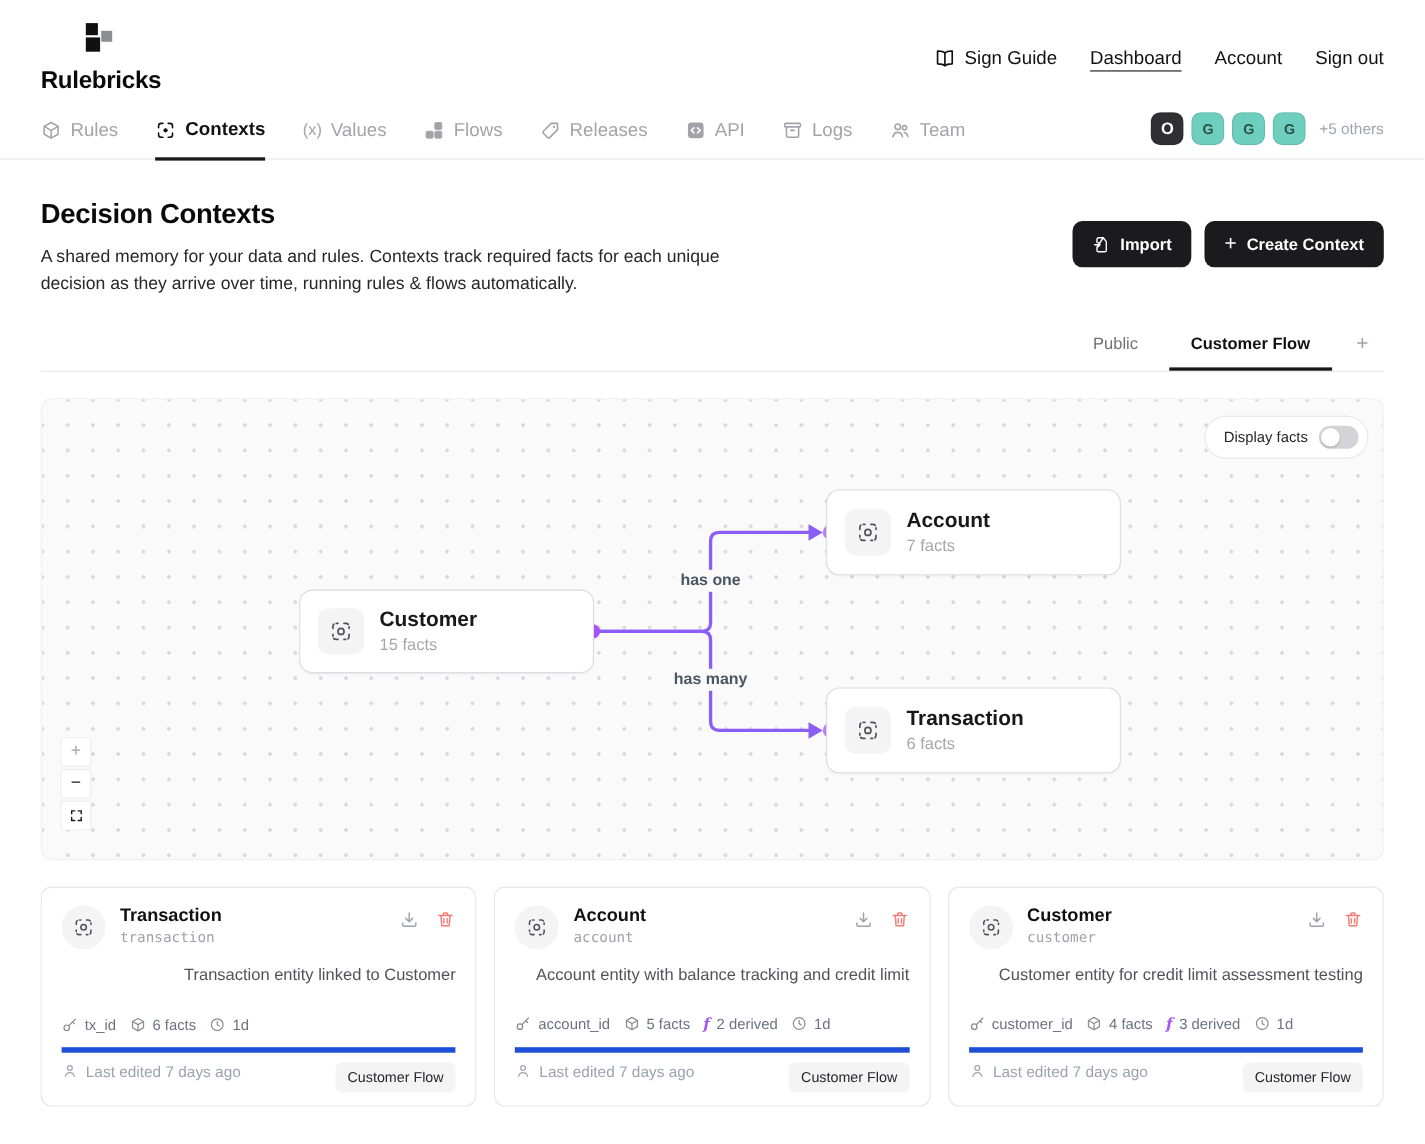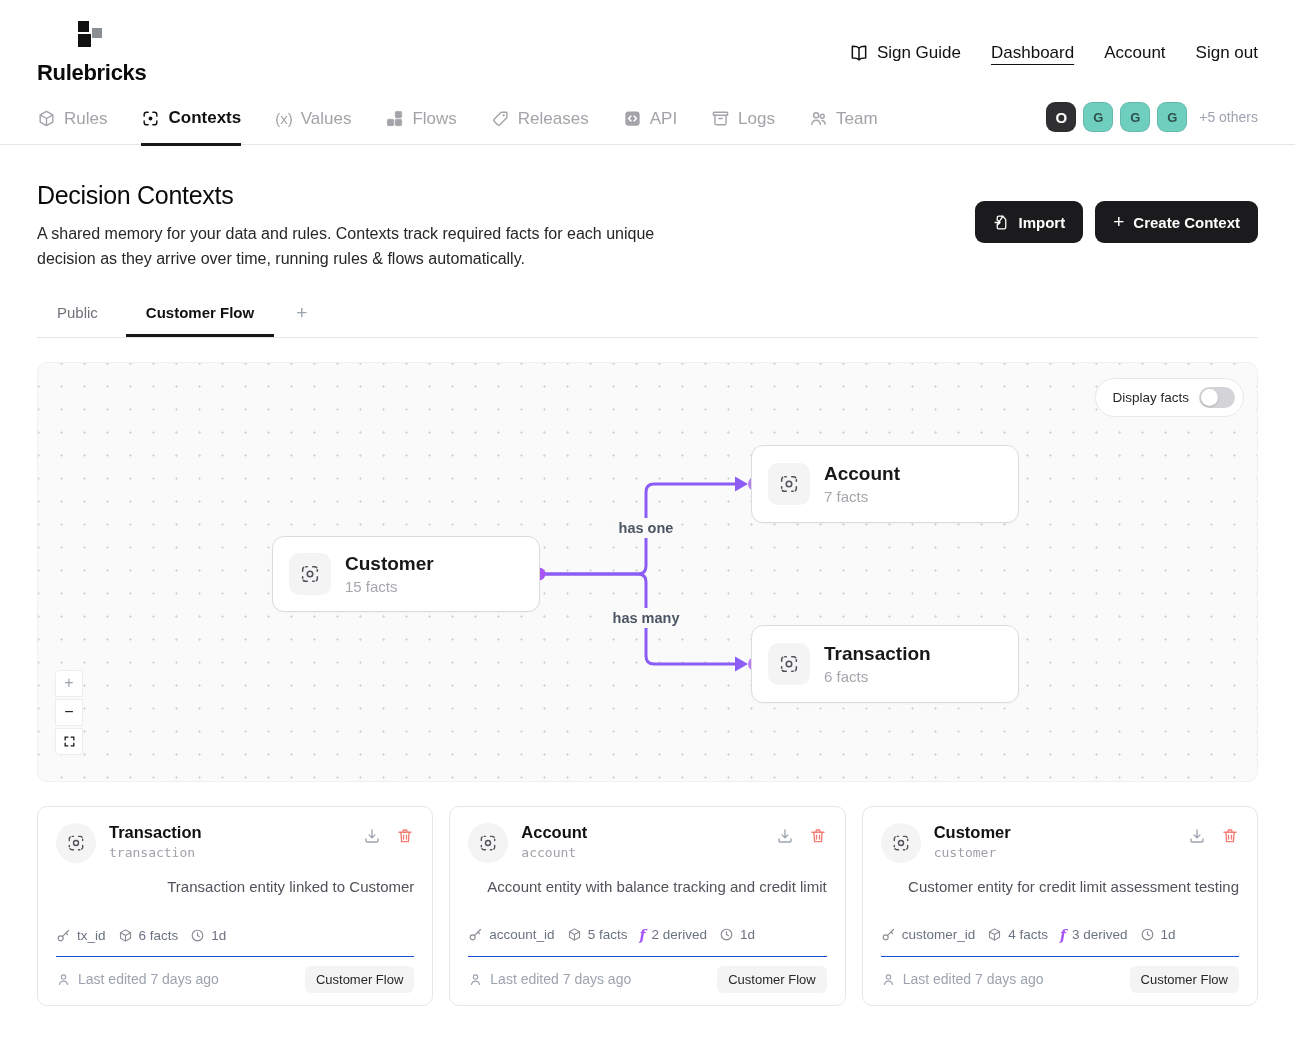--- a/index.html
+++ b/index.html
@@ -31,39 +31,39 @@
   .nav-tab .paren { font-size:15px; }
   .nav-right { display:flex; align-items:center; padding-bottom:12px; }
   .avatar { width:30px; height:30px; border-radius:9px; display:flex; align-items:center; justify-content:center;
     font-size:13px; font-weight:700; margin-left:7px; border:1px solid rgba(0,0,0,0.10); cursor:pointer; }
   .avatar.dark { background:#303032; color:#fff; font-size:15px; }
   .avatar.teal { background:#6fcfbf; color:#2f4f4a; }
   .avatar-more { margin-left:12px; font-size:14px; color:#9ca3af; }
 
   
   .page-head { display:flex; justify-content:space-between; align-items:flex-start; padding:36px 37px 0; }
-  .page-title { font-size:25px; font-weight:400; color:#0a0a0a; letter-spacing:-0.3px; }
+  .page-title { font-size:25px; font-weight:700; color:#0a0a0a; letter-spacing:-0.3px; }
   .page-desc { margin-top:12px; font-size:16px; line-height:1.55; color:#27272a; max-width:625px; }
   .head-controls { display:flex; gap:12px; margin-top:20px; }
   .search-box { display:flex; align-items:center; gap:10px; width:256px; height:42px; border:1px solid #e4e4e7;
     border-radius:10px; padding:0 10px 0 14px; background:#fff; }
   .search-box svg { width:17px; height:17px; stroke:#9ca3af; flex:none; }
   .search-box input { border:none; outline:none; flex:1; font-size:15px; color:#18181b; min-width:0;
     font-family:"Liberation Sans", sans-serif; }
   .search-box input::placeholder { color:#a1a1aa; }
   .kbd-slash { width:24px; height:24px; border:1px solid #e4e4e7; border-radius:50%; color:#c3c3c9;
     font-size:12px; display:flex; align-items:center; justify-content:center; flex:none; }
   .btn-dark { display:flex; align-items:center; gap:9px; height:42px; padding:0 18px; background:#1b1b1d;
     color:#fff; border:none; border-radius:9px; font-size:15px; font-weight:700; cursor:pointer;
     font-family:"Liberation Sans", sans-serif; }
   .btn-dark svg { width:17px; height:17px; stroke:#fff; }
   .btn-dark .plus { font-size:19px; font-weight:400; }
 
   
-  .domain-row { display:flex; justify-content:flex-start; align-items:flex-end; margin:30px 37px 0; border-bottom:1px solid #e6e6e9; }
+  .domain-row { display:flex; justify-content:flex-end; align-items:flex-end; margin:30px 37px 0; border-bottom:1px solid #e6e6e9; }
   .domain-tabs { display:flex; align-items:center; gap:8px; }
   .domain-tab { font-size:15px; color:#71717a; padding:0 20px 13px; cursor:pointer; }
   .domain-tab.active { color:#111; font-weight:700; border-bottom:3px solid #18181b; margin-bottom:-2px; }
   .domain-add { font-size:19px; color:#9ca3af; padding:0 14px 13px; cursor:pointer; }
   .domain-search { display:flex; align-items:center; gap:8px; color:#71717a; font-size:15px; padding-bottom:14px; }
   .domain-search svg { width:16px; height:16px; stroke:#71717a; }
   .domain-search input { border:none; outline:none; font-size:15px; color:#52525b; background:transparent; width:150px;
     font-family:"Liberation Sans", sans-serif; }
   .domain-search input::placeholder { color:#71717a; }
 
@@ -104,21 +104,21 @@
   .card-slug { font-family:"DejaVu Sans Mono", monospace; font-size:13px; color:#a1a1aa; margin-top:3px; }
   .card-actions { margin-left:auto; display:flex; gap:15px; align-items:center; padding-top:4px; }
   .card-actions svg { width:18px; height:18px; cursor:pointer; }
   .icon-download { stroke:#9ca3af; }
   .icon-trash { stroke:#f47b74; }
   .card-desc { margin-top:15px; font-size:15px; color:#52525b;text-align:right; }
   .card-meta { margin-top:auto; display:flex; align-items:center; gap:12px; padding-bottom:13px; }
   .meta-item { display:flex; align-items:center; gap:6px; font-size:13.5px; color:#6b7280; }
   .meta-item svg { width:15px; height:15px; stroke:#8b8b93; }
   .fx { font-family:"DejaVu Serif", serif; font-style:italic; font-weight:700; color:#a855f7; font-size:14px; }
-  .card-footer { border-top:1px solid #1d4ed8; display:flex; align-items:center; justify-content:space-between; padding:9px 0 12px; }
+  .card-footer { border-top:5px solid #1d4ed8; display:flex; align-items:flex-start; justify-content:space-between; padding:9px 0 12px; }
   .edited { display:flex; align-items:center; gap:7px; font-size:14px; color:#9ca3af; }
   .edited svg { width:15px; height:15px; stroke:#9ca3af; }
   .badge { background:#f4f4f5; border-radius:6px; padding:6px 11px; font-size:13px; color:#27272a; cursor:pointer; }
 </style>
 </head>
 <body>
 
 <div class="topbar">
   <div class="brand">
     <span class="brand-logo">

